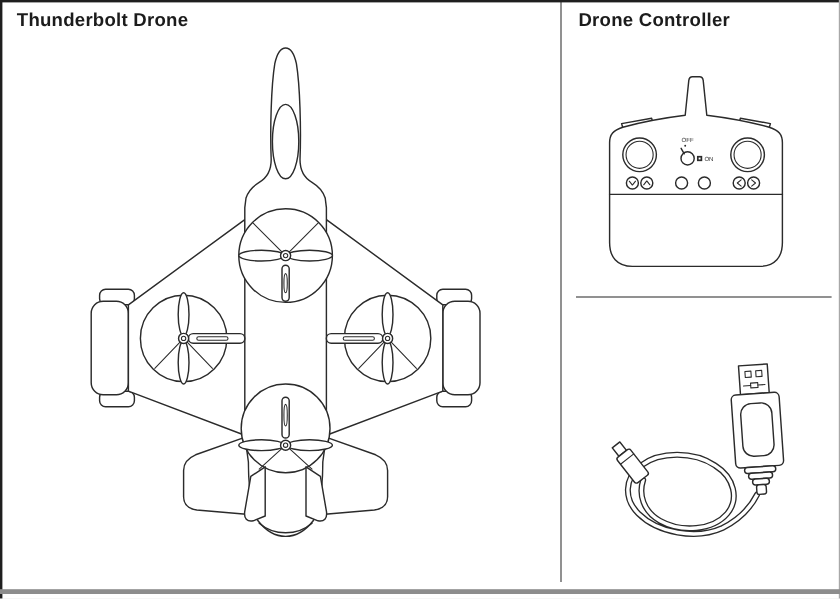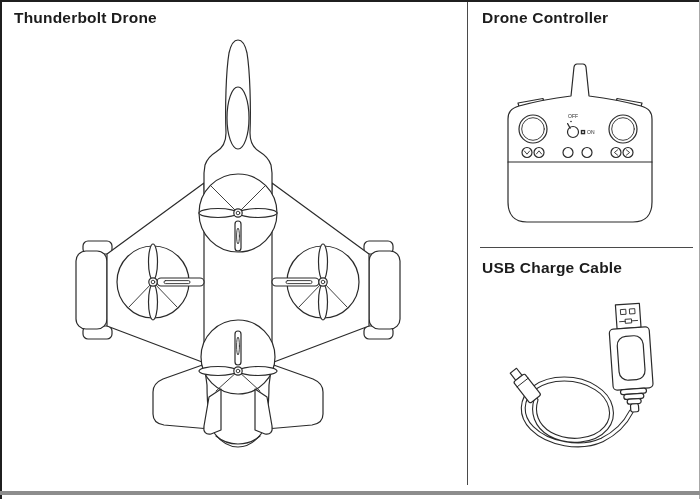--- a/index.html
+++ b/index.html
@@ -30,21 +30,20 @@
   .thin{stroke-width:0.9;}
   .svgtext{font-family:"Liberation Sans",sans-serif;font-size:5px;fill:#2b2b2b;}
 </style>
 </head>
 <body>
 
 <div id="page">
 
   <div class="heading" id="title-controller">Drone Controller</div>
   <div class="heading" id="title-drone">Thunderbolt Drone</div>
-  <div class="heading" id="title-cable">USB Charge Cable</div>
 
   <svg id="drone-art" width="360" height="425" viewBox="0 0 360 425">
     <g>
 
       <rect class="lnw" x="19" y="208" width="29" height="13" rx="5"></rect>
       <rect class="lnw" x="19" y="293" width="29" height="13" rx="5"></rect>
       <rect class="lnw" x="300" y="208" width="29" height="13" rx="5"></rect>
       <rect class="lnw" x="300" y="293" width="29" height="13" rx="5"></rect>
 
       <rect class="lnw" x="12" y="218" width="31" height="78" rx="10"></rect>

